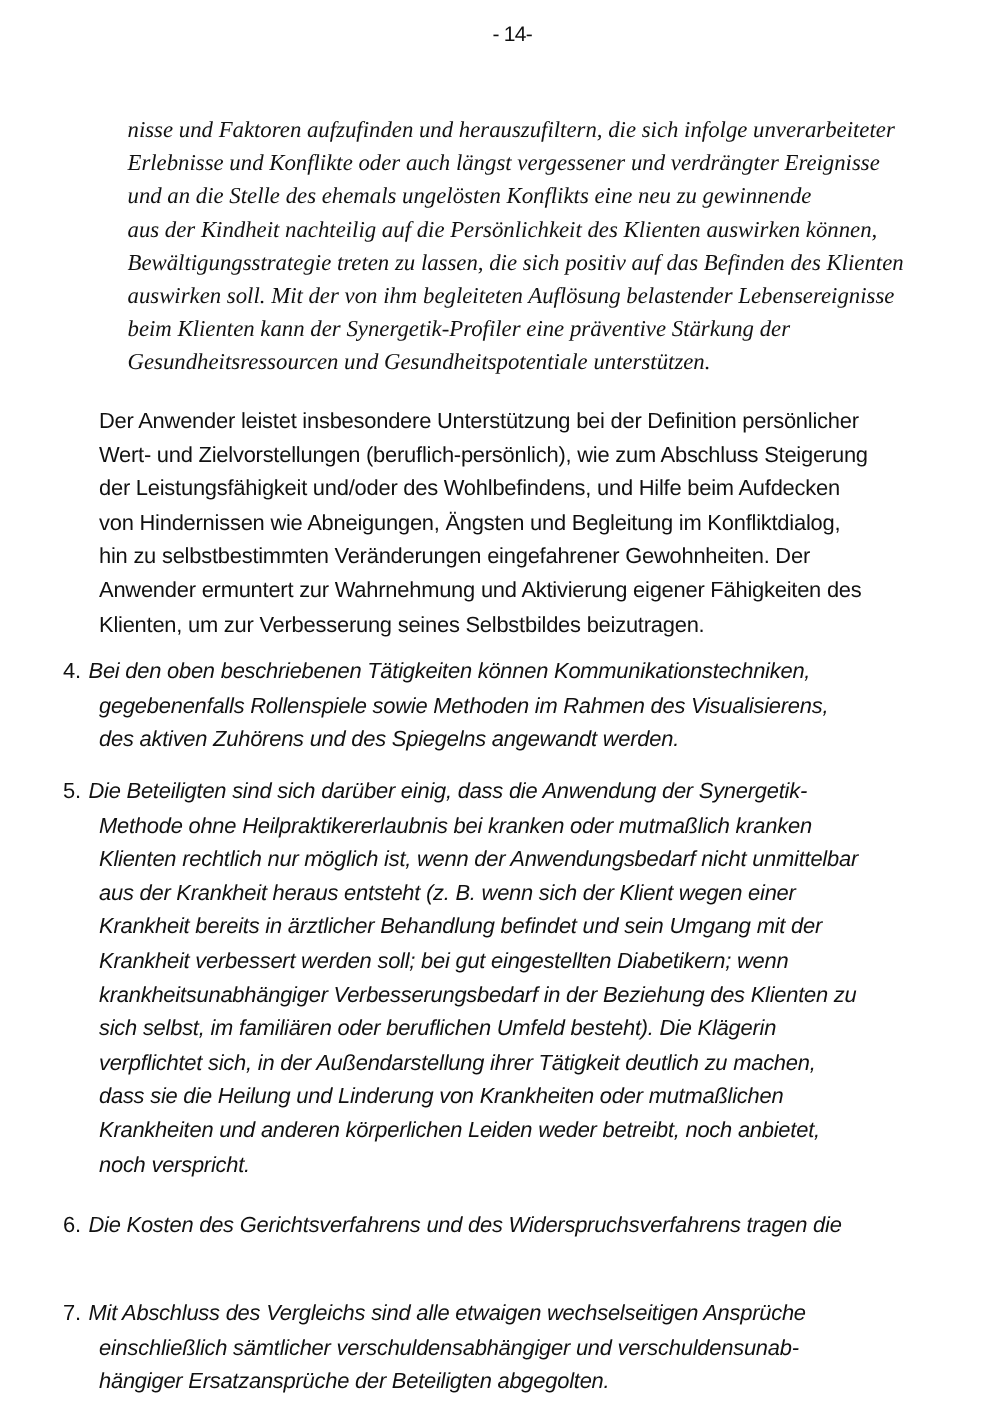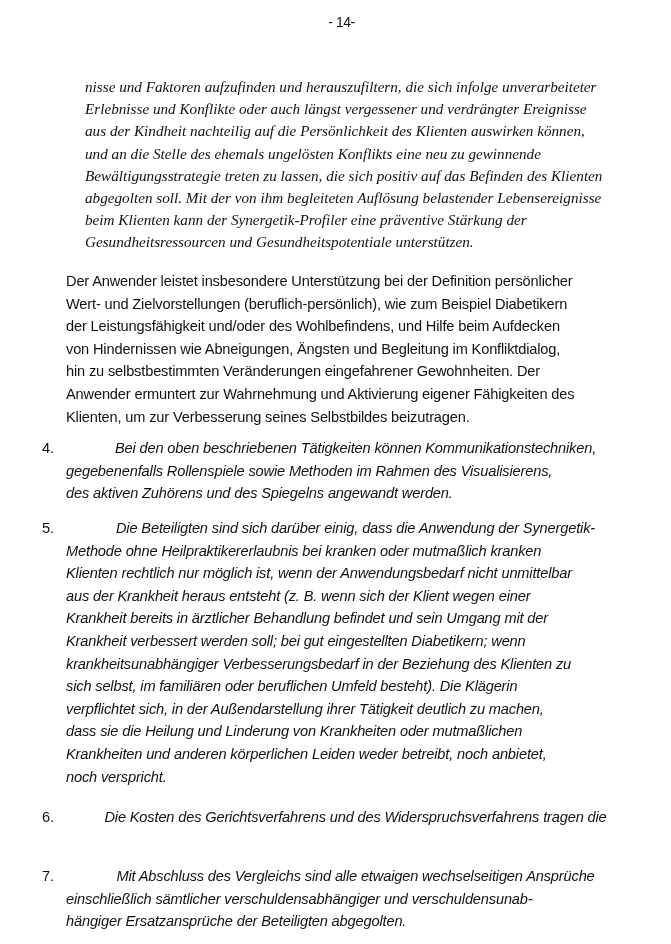--- a/index.html
+++ b/index.html
@@ -66,46 +66,45 @@
       left: 0;
       top: 0;
       font-style: normal;
     }
     .item .body {
       margin-left: 24px;
       font-style: italic;
     }
     .item .body .first {
       margin-left: -7px;
-      text-align: center;
     }
     #item-4 { top: 437px; }
     #item-5 { top: 517px; }
     #item-6 { top: 806px; }
     #item-7 { top: 865px; }
   </style>
 </head>
 <body>
 
 <div class="page-number">- 14-</div>
 
 <div class="quote-block">
   <span class="line">nisse und Faktoren aufzufinden und herauszufiltern, die sich infolge unverarbeiteter</span>
   <span class="line">Erlebnisse und Konflikte oder auch längst vergessener und verdrängter Ereignisse</span>
+  <span class="line">und an die Stelle des ehemals ungelösten Konflikts eine neu zu gewinnende</span>
   <span class="line">aus der Kindheit nachteilig auf die Persönlichkeit des Klienten auswirken können,</span>
-  <span class="line">und an die Stelle des ehemals ungelösten Konflikts eine neu zu gewinnende</span>
   <span class="line">Bewältigungsstrategie treten zu lassen, die sich positiv auf das Befinden des Klienten</span>
-  <span class="line">abgegolten soll. Mit der von ihm begleiteten Auflösung belastender Lebensereignisse</span>
+  <span class="line">auswirken soll. Mit der von ihm begleiteten Auflösung belastender Lebensereignisse</span>
   <span class="line">beim Klienten kann der Synergetik-Profiler eine präventive Stärkung der</span>
   <span class="line">Gesundheitsressourcen und Gesundheitspotentiale unterstützen.</span>
 </div>
 
 <div class="para intro">
   <span class="line">Der Anwender leistet insbesondere Unterstützung bei der Definition persönlicher</span>
-  <span class="line">Wert- und Zielvorstellungen (beruflich-persönlich), wie zum Beispiel Diabetikern</span>
+  <span class="line">Wert- und Zielvorstellungen (beruflich-persönlich), wie zum Abschluss Steigerung</span>
   <span class="line">der Leistungsfähigkeit und/oder des Wohlbefindens, und Hilfe beim Aufdecken</span>
   <span class="line">von Hindernissen wie Abneigungen, Ängsten und Begleitung im Konfliktdialog,</span>
   <span class="line">hin zu selbstbestimmten Veränderungen eingefahrener Gewohnheiten. Der</span>
   <span class="line">Anwender ermuntert zur Wahrnehmung und Aktivierung eigener Fähigkeiten des</span>
   <span class="line">Klienten, um zur Verbesserung seines Selbstbildes beizutragen.</span>
 </div>
 
 <div class="item" id="item-4">
   <span class="num">4.</span>
   <div class="body">

